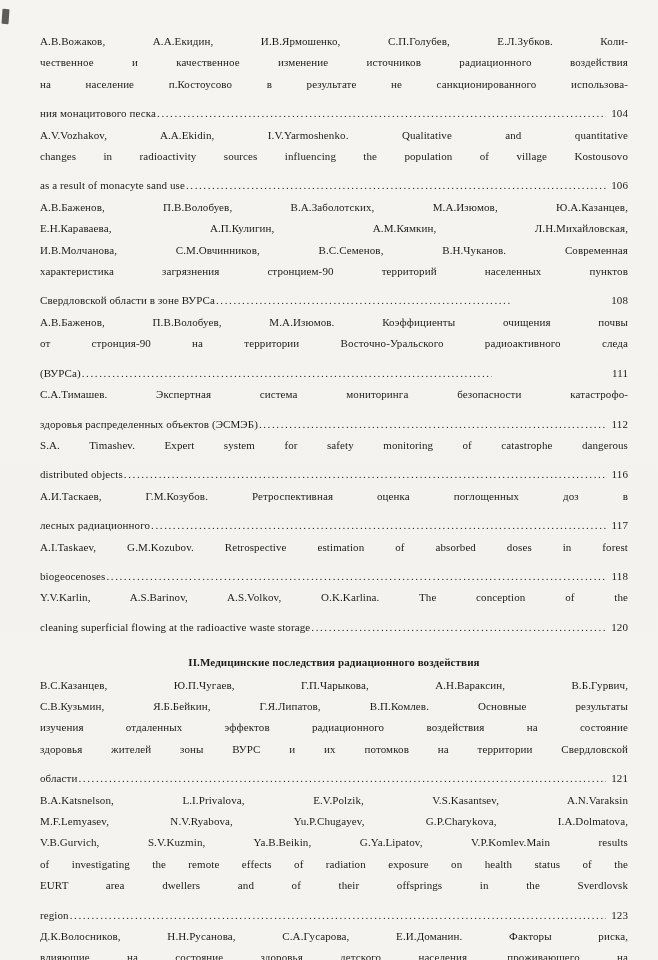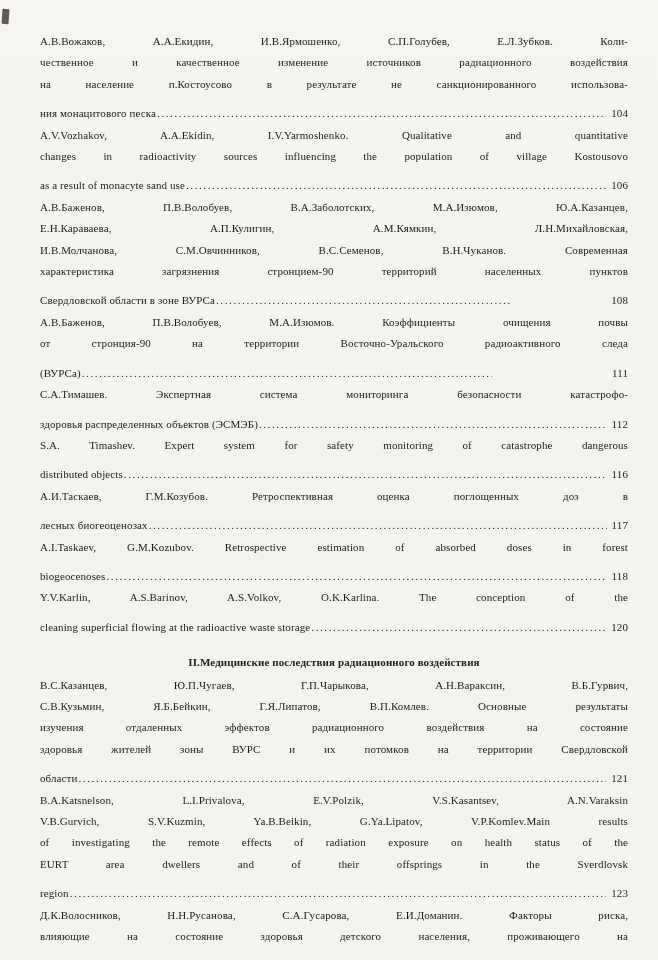--- a/index.html
+++ b/index.html
@@ -138,21 +138,21 @@
         <div class="line">S.A. Timashev. Expert system for safety monitoring of catastrophe dangerous</div>
         <div class="lastline">
           <span class="tail">distributed objects</span>
           <span class="leader"></span>
           <span class="pagenum">116</span>
         </div>
       </div>
       <div class="entry">
         <div class="line">А.И.Таскаев, Г.М.Козубов. Ретроспективная оценка поглощенных доз в</div>
         <div class="lastline">
-          <span class="tail">лесных биогеоценозах</span>
+          <span class="tail">лесных радиационного</span>
           <span class="leader"></span>
           <span class="pagenum">117</span>
         </div>
       </div>
       <div class="entry">
         <div class="line">A.I.Taskaev, G.M.Kozubov. Retrospective estimation of absorbed doses in forest</div>
         <div class="lastline">
           <span class="tail">biogeocenoses</span>
           <span class="leader"></span>
           <span class="pagenum">118</span>
@@ -173,20 +173,21 @@
         <div class="line">изучения отдаленных эффектов радиационного воздействия на состояние</div>
         <div class="line">здоровья жителей зоны ВУРС и их потомков на территории Свердловской</div>
         <div class="lastline">
           <span class="tail">области</span>
           <span class="leader"></span>
           <span class="pagenum">121</span>
         </div>
       </div>
       <div class="entry">
         <div class="line">B.A.Katsnelson, L.I.Privalova, E.V.Polzik, V.S.Kasantsev, A.N.Varaksin</div>
+        <div class="line">M.F.Lemyasev, N.V.Ryabova, Yu.P.Chugayev, G.P.Charykova, I.A.Dolmatova,</div>
         <div class="line">V.B.Gurvich, S.V.Kuzmin, Ya.B.Beikin, G.Ya.Lipatov, V.P.Komlev.Main results</div>
         <div class="line">of investigating the remote effects of radiation exposure on health status of the</div>
         <div class="line">EURT area dwellers and of their offsprings in the Sverdlovsk</div>
         <div class="lastline">
           <span class="tail">region</span>
           <span class="leader"></span>
           <span class="pagenum">123</span>
         </div>
       </div>
       <div class="entry">

